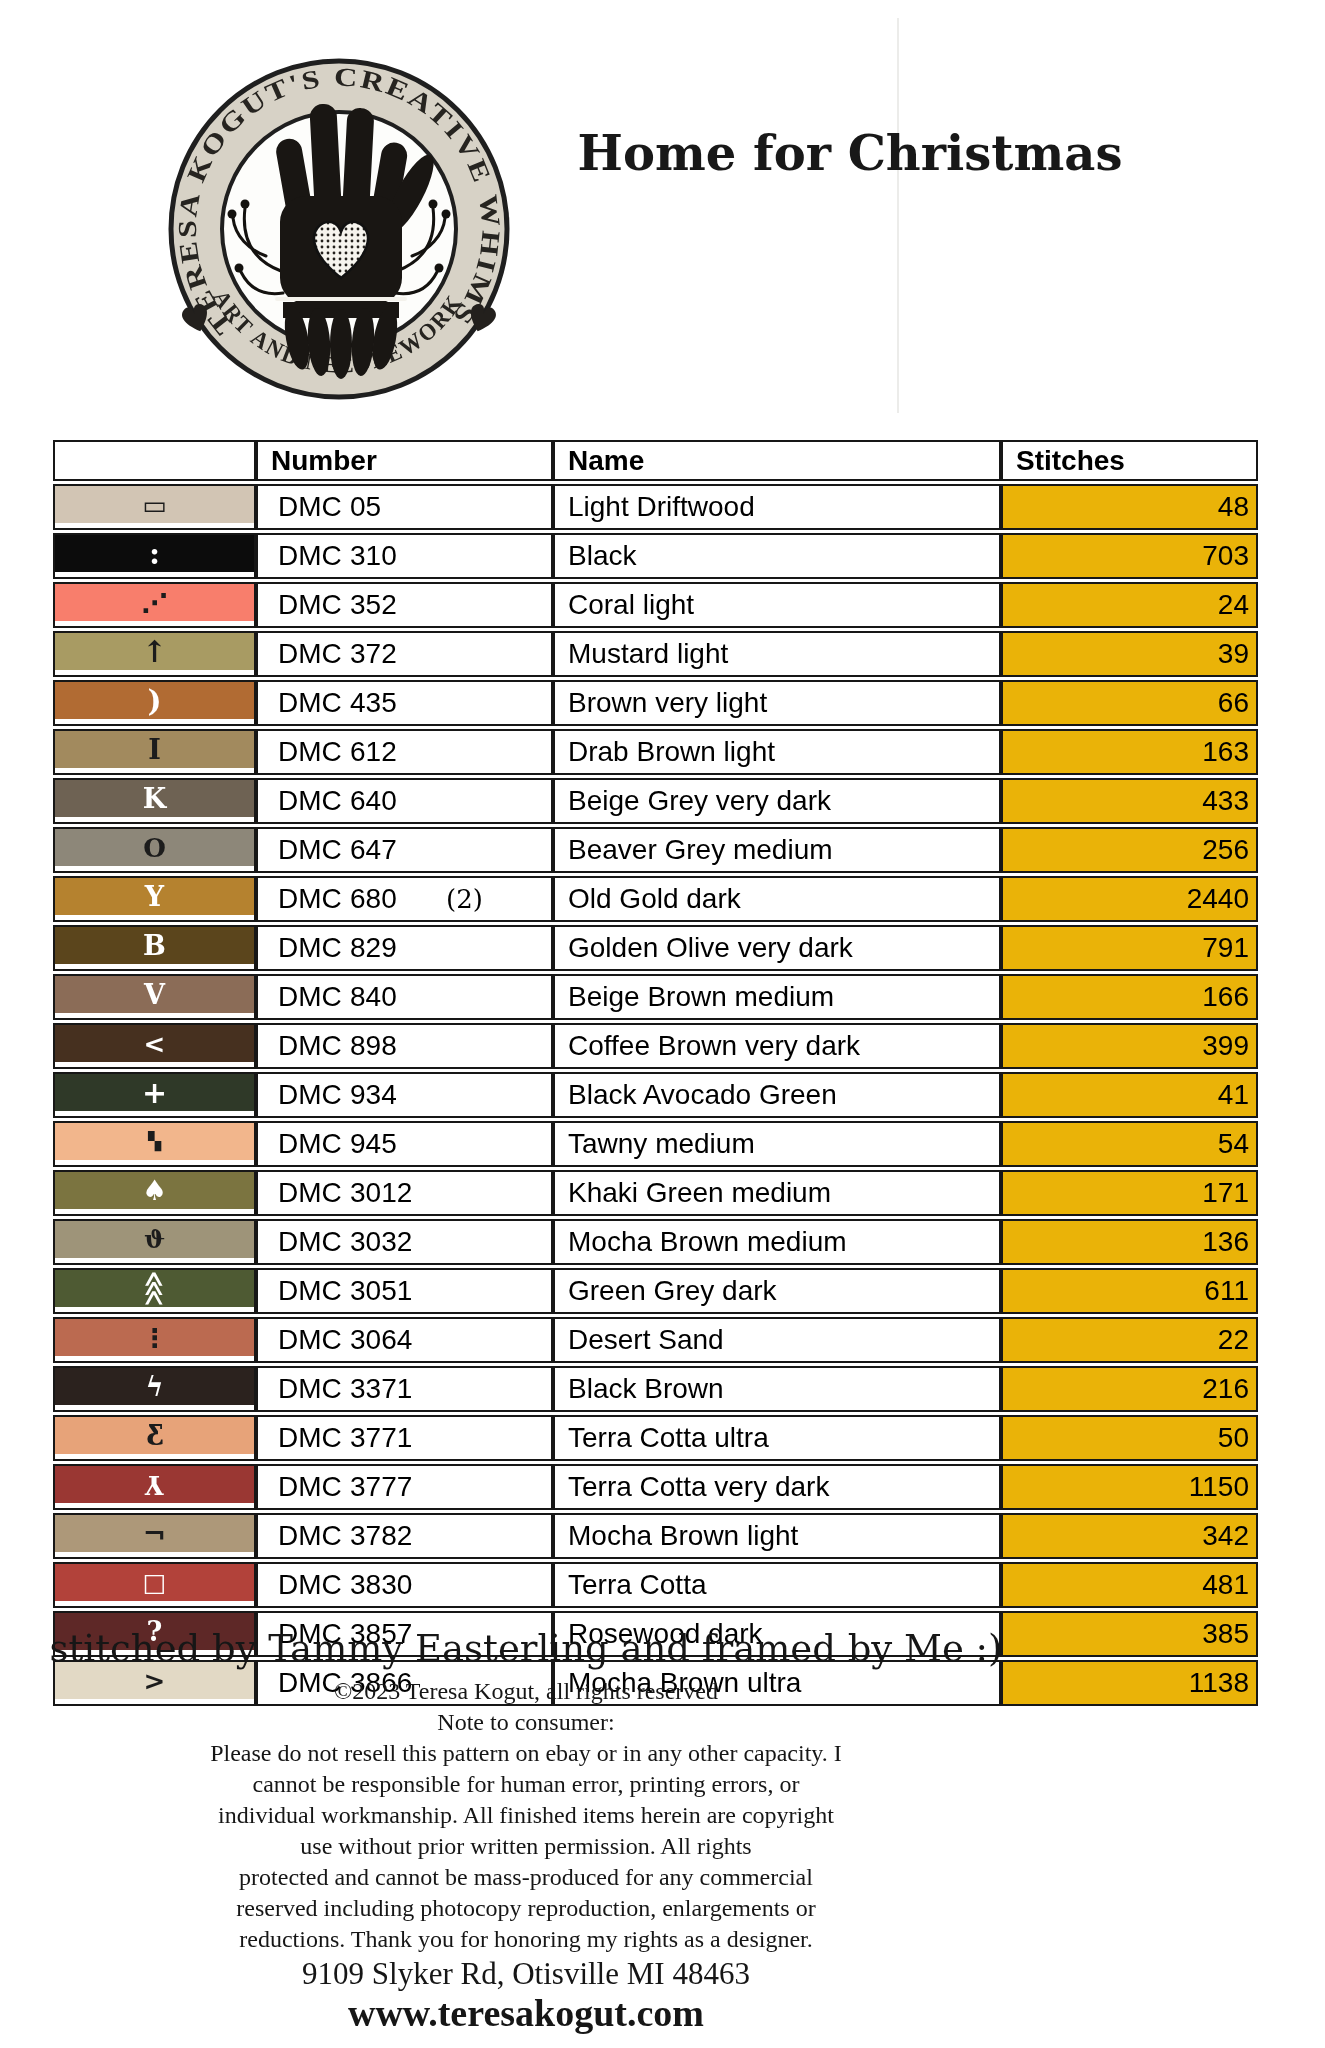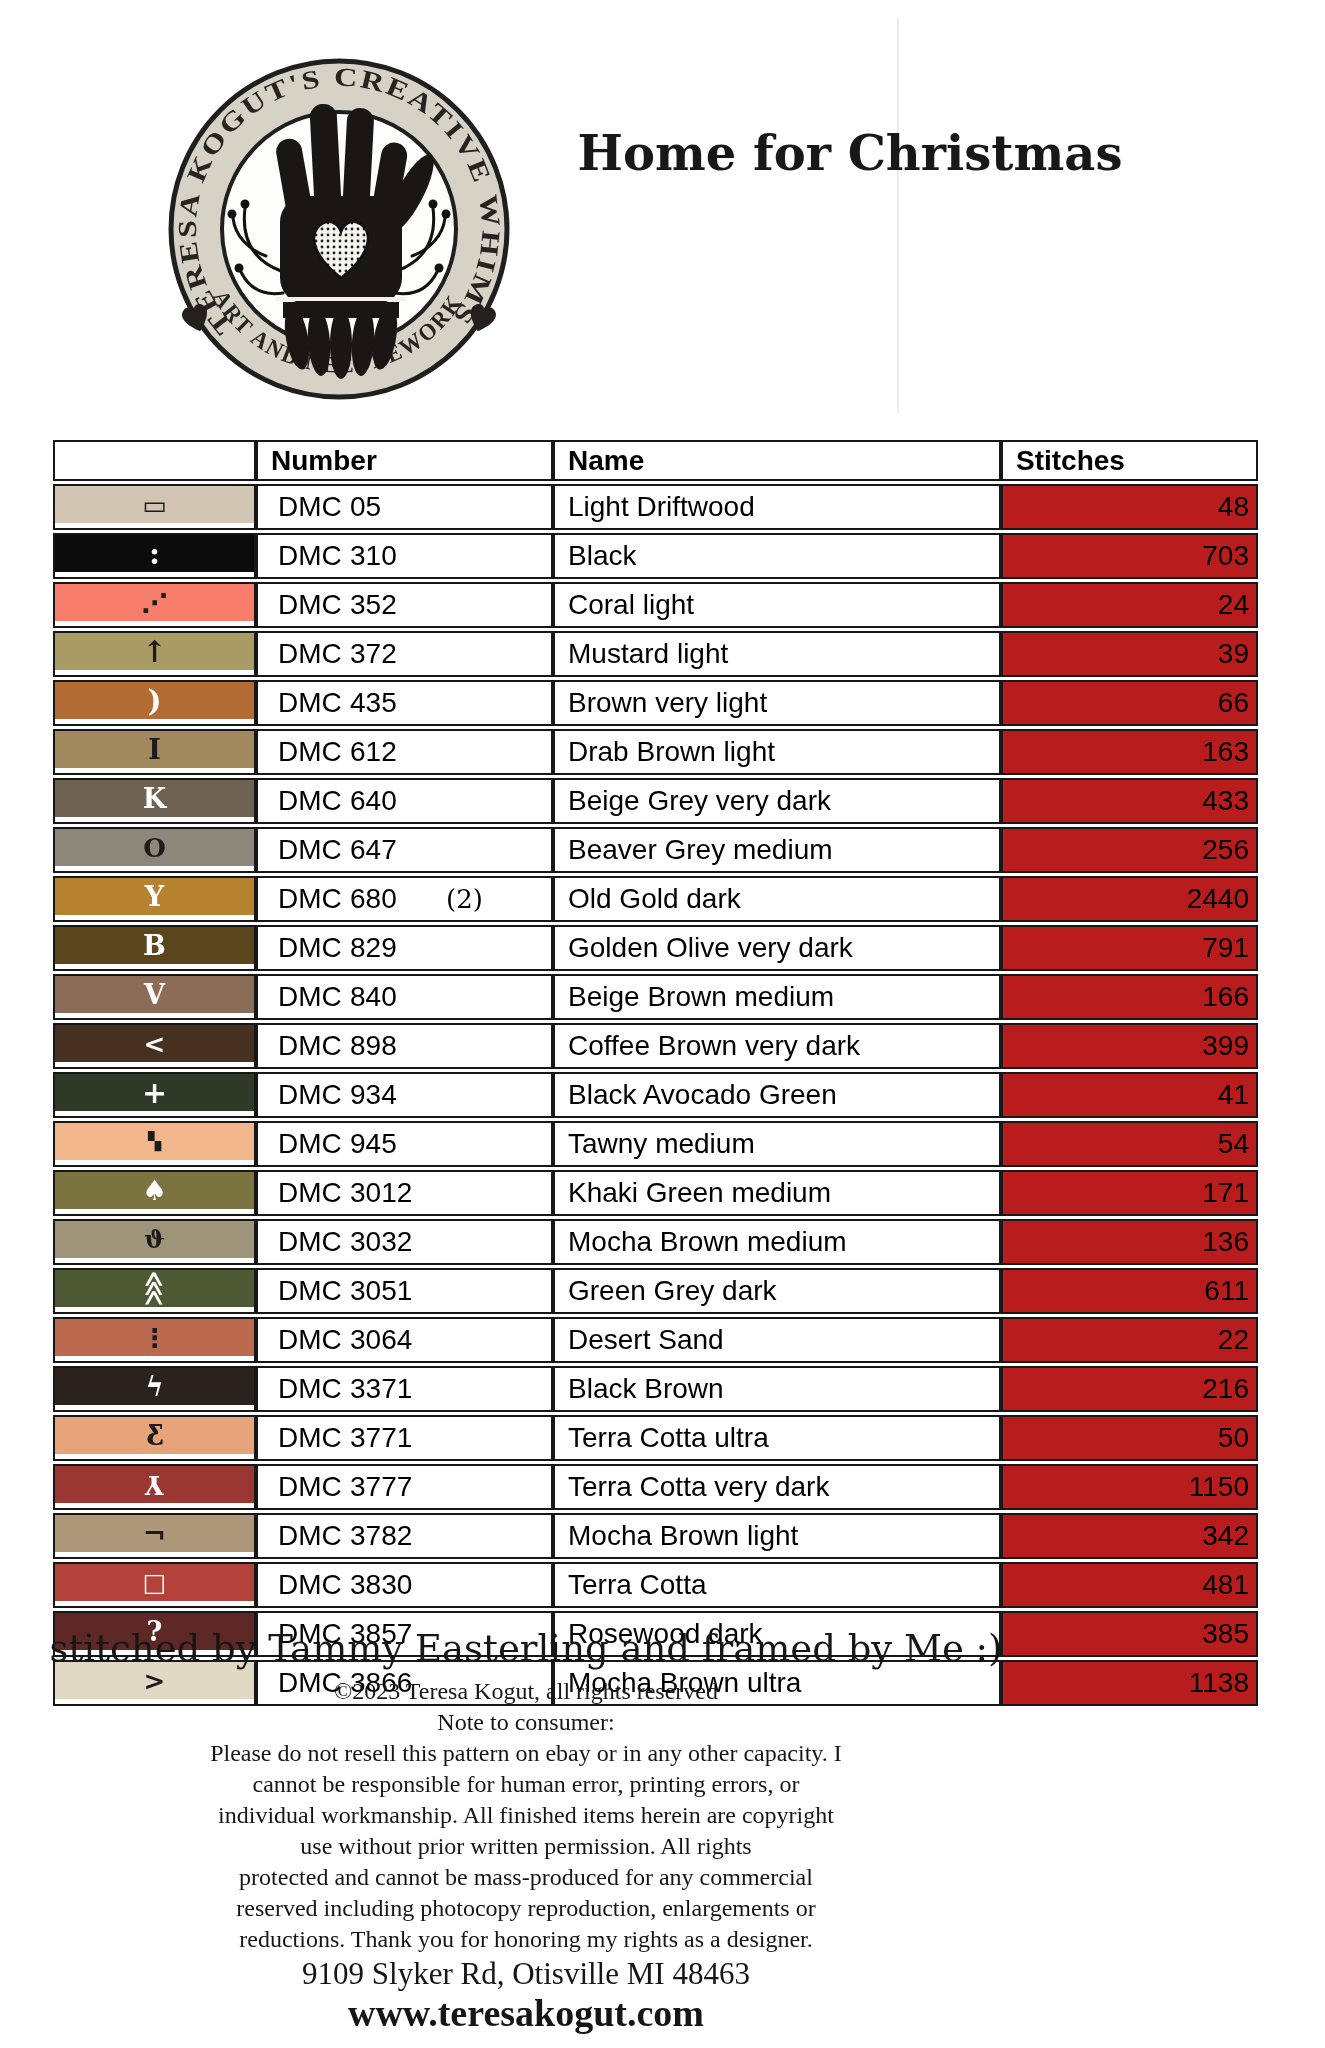--- a/index.html
+++ b/index.html
@@ -25,21 +25,21 @@
   .swatch{height:100%;display:flex;align-items:center;justify-content:center;}
   .glyph{font-family:"DejaVu Serif","DejaVu Sans",serif;font-weight:700;line-height:1;display:inline-block;}
   .rot90{transform:rotate(90deg);}
   .rot180{transform:rotate(180deg);}
   td.num-cell{background:#fff;}
   .num-wrap{display:flex;align-items:center;height:100%;padding-left:20px;padding-right:16px;}
   .brand{width:72px;flex:none;}
   .code{width:96px;flex:none;}
   .note{font-family:"DejaVu Serif",serif;font-size:26px;}
   td.name-cell{padding-left:13px;background:#fff;}
-  td.st-cell{text-align:right;padding-right:7px;background:#b91c1c;}
+  td.st-cell{text-align:right;padding-right:7px;background:#eab308;}
 
   
   .footer{position:absolute;left:0;top:1626px;width:1052px;text-align:center;color:#161616;}
   .stitched{font-family:"DejaVu Serif",serif;font-size:37px;line-height:46px;margin-bottom:4px;}
   .copy{font-family:"Liberation Serif",serif;font-size:24px;line-height:31px;}
   .addr{font-family:"Liberation Serif",serif;font-size:31px;line-height:34px;margin-top:2px;}
   .site{font-family:"Liberation Serif",serif;font-size:38px;line-height:44px;font-weight:700;}
 </style>
 </head>
 <body>

